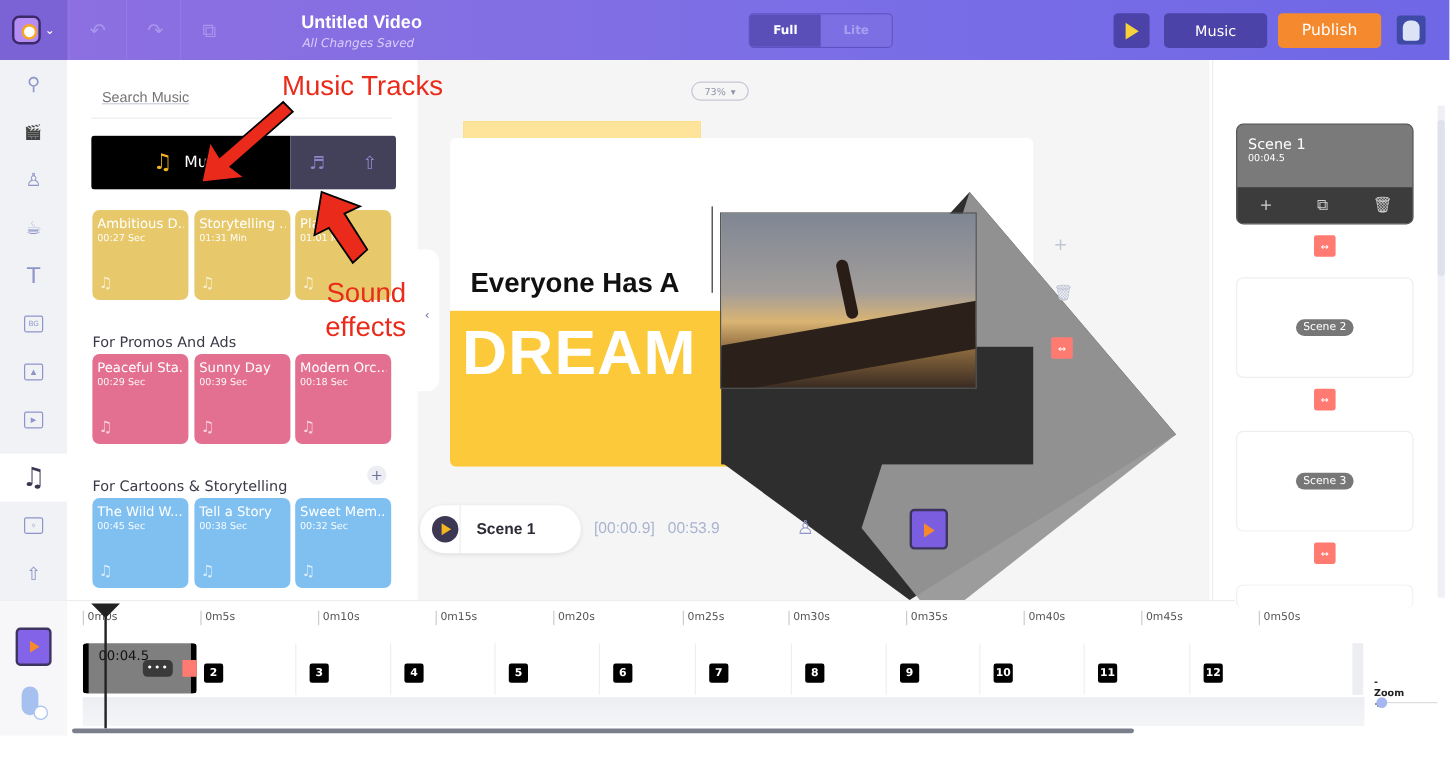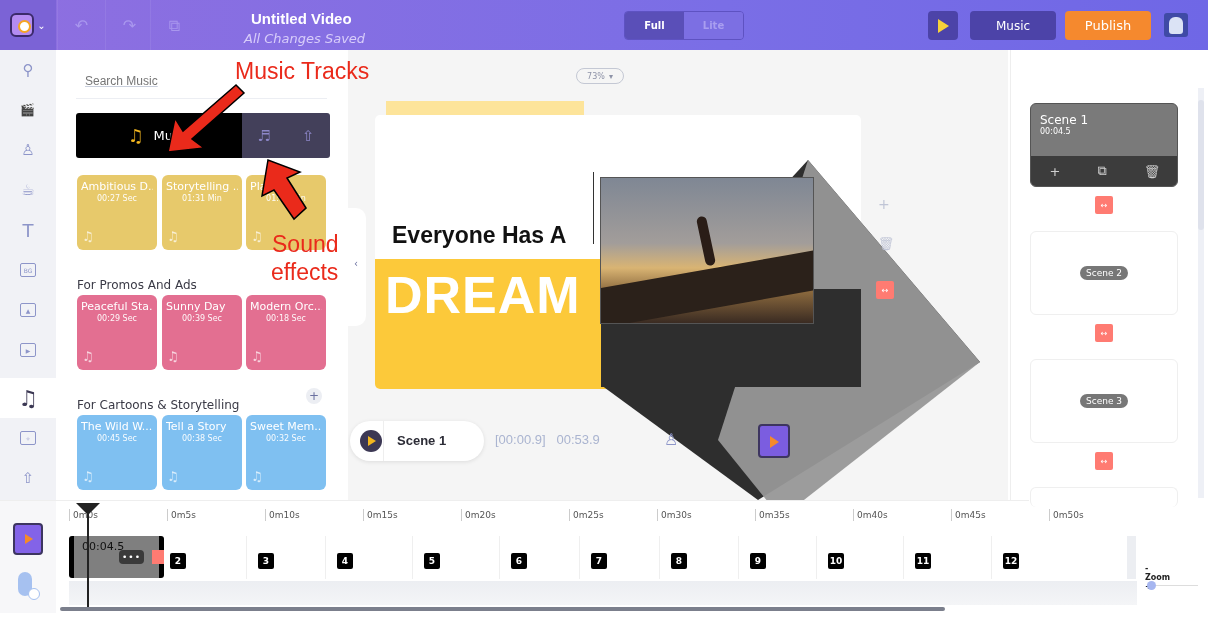--- a/index.html
+++ b/index.html
@@ -7,21 +7,21 @@
   .app { position: relative; width: 1208px; height: 636px; }
 
   
   .topbar { position: absolute; left: 0; top: 0; width: 1208px; height: 50px; background: linear-gradient(90deg, #8e6fe0 0%, #7a6ee6 60%, #6f67e6 100%); }
   .tb-logo { position: absolute; left: 0; top: 0; width: 56px; height: 50px; background: #7b63d6; display: flex; align-items: center; justify-content: center; gap: 3px; }
   .tb-logo .face { width: 24px; height: 24px; border-radius: 6px; background: #b48cf2; border: 2px solid #3b2a6b; position: relative; }
   .tb-logo .face::after { content: ""; position: absolute; left: 6px; top: 5px; width: 9px; height: 9px; border-radius: 50%; background: #fff; border: 2px solid #f5a623; }
   .tb-logo .chev { color: #fff; font-size: 10px; }
   .tb-icon { position: absolute; top: 0; width: 48px; height: 50px; display: flex; align-items: center; justify-content: center; color: #a997ee; font-size: 16px; border-left: 1px solid rgba(255,255,255,0.07); }
   .tb-title { position: absolute; left: 251px; top: 10px; color: #fff; font-weight: bold; font-size: 15px; font-family: "Liberation Sans", sans-serif; }
-  .tb-sub { position: absolute; left: 244px; top: 31px; color: #d8cdfa; font-size: 13px; font-style: italic; }
+  .tb-sub { position: absolute; left: 252px; top: 31px; color: #d8cdfa; font-size: 10px; font-style: italic; }
   .mode-toggle { position: absolute; left: 624px; top: 11px; width: 120px; height: 29px; border: 1px solid #5e52c2; border-radius: 4px; display: flex; overflow: hidden; }
   .mode-toggle div { flex: 1; display: flex; align-items: center; justify-content: center; font-size: 10px; font-weight: bold; }
   .mode-full { background: #5a4fb8; color: #fff; }
   .mode-lite { background: #7c6fe3; color: #a99ef0; }
   .play-btn { position: absolute; left: 928px; top: 11px; width: 30px; height: 29px; background: #4c43a8; border-radius: 4px; display: flex; align-items: center; justify-content: center; }
   .play-btn .tri { width: 0; height: 0; border-left: 11px solid #f7d23a; border-top: 7px solid transparent; border-bottom: 7px solid transparent; }
   .share-btn { position: absolute; left: 970px; top: 11px; width: 86px; height: 29px; background: #4c43a8; border-radius: 4px; color: #fff; font-size: 12px; display: flex; align-items: center; justify-content: center; }
   .publish-btn { position: absolute; left: 1065px; top: 11px; width: 86px; height: 29px; background: #f5892e; border-radius: 4px; color: #fff; font-size: 13px; display: flex; align-items: center; justify-content: center; }
   .avatar { position: absolute; left: 1164px; top: 13px; width: 24px; height: 24px; border-radius: 3px; background: #3f4aa6; }
   .avatar::after { content: ""; position: absolute; left: 5px; top: 4px; width: 14px; height: 17px; background: #dbe3f5; border-radius: 6px 6px 3px 3px; }
@@ -37,21 +37,21 @@
   .search { position: absolute; left: 29px; top: 24px; font-size: 12px; color: #c9cfdc; }
   .search-line { position: absolute; left: 20px; top: 48px; width: 251px; height: 1px; background: #eceef3; }
   .tabbar { position: absolute; left: 20px; top: 63px; width: 254px; height: 45px; border-radius: 3px; overflow: hidden; display: flex; }
   .tab-music { width: 166px; background: #000; color: #fff; display: flex; align-items: center; justify-content: center; gap: 10px; font-size: 13px; }
   .tab-music .note { color: #f2b61f; font-size: 18px; }
   .tab-rest { flex: 1; background: #43405a; display: flex; align-items: center; justify-content: space-around; color: #8d87c9; font-size: 15px; }
   .section-title { position: absolute; left: 21px; font-size: 12px; color: #3a3a46; margin-top: 10px; }
   .add-circle { position: absolute; left: 250px; width: 16px; height: 16px; border-radius: 50%; background: #eceef3; color: #6a70a0; font-size: 12px; display: flex; align-items: center; justify-content: center; }
   .card { position: absolute; width: 80px; height: 75px; border-radius: 6px; color: #fff; padding: 5px 4px; overflow: hidden; }
   .card .c-title { font-size: 11px; white-space: nowrap; overflow: hidden; }
-  .card .c-dur { font-size: 8px; opacity: 0.95; margin-top: 1px; text-align: center; }
+  .card .c-dur { font-size: 8px; opacity: 0.95; margin-top: 1px; }
   .card .c-note { position: absolute; left: 5px; bottom: 6px; font-size: 13px; opacity: 0.7; }
   .yellow { background: #e7c96b; }
   .pink { background: #e36f91; }
   .blue { background: #7fc0f1; }
   .collapse-tab { position: absolute; left: 331px; top: 208px; width: 35px; height: 118px; background: #fff; border-radius: 0 10px 10px 0; }
   .collapse-tab span { position: absolute; right: 8px; top: 50px; color: #6a70a0; font-size: 10px; }
 
   
   .anno { position: absolute; color: #ea2a1b; font-family: "Liberation Sans", sans-serif; font-size: 23px; line-height: 1; }
 

